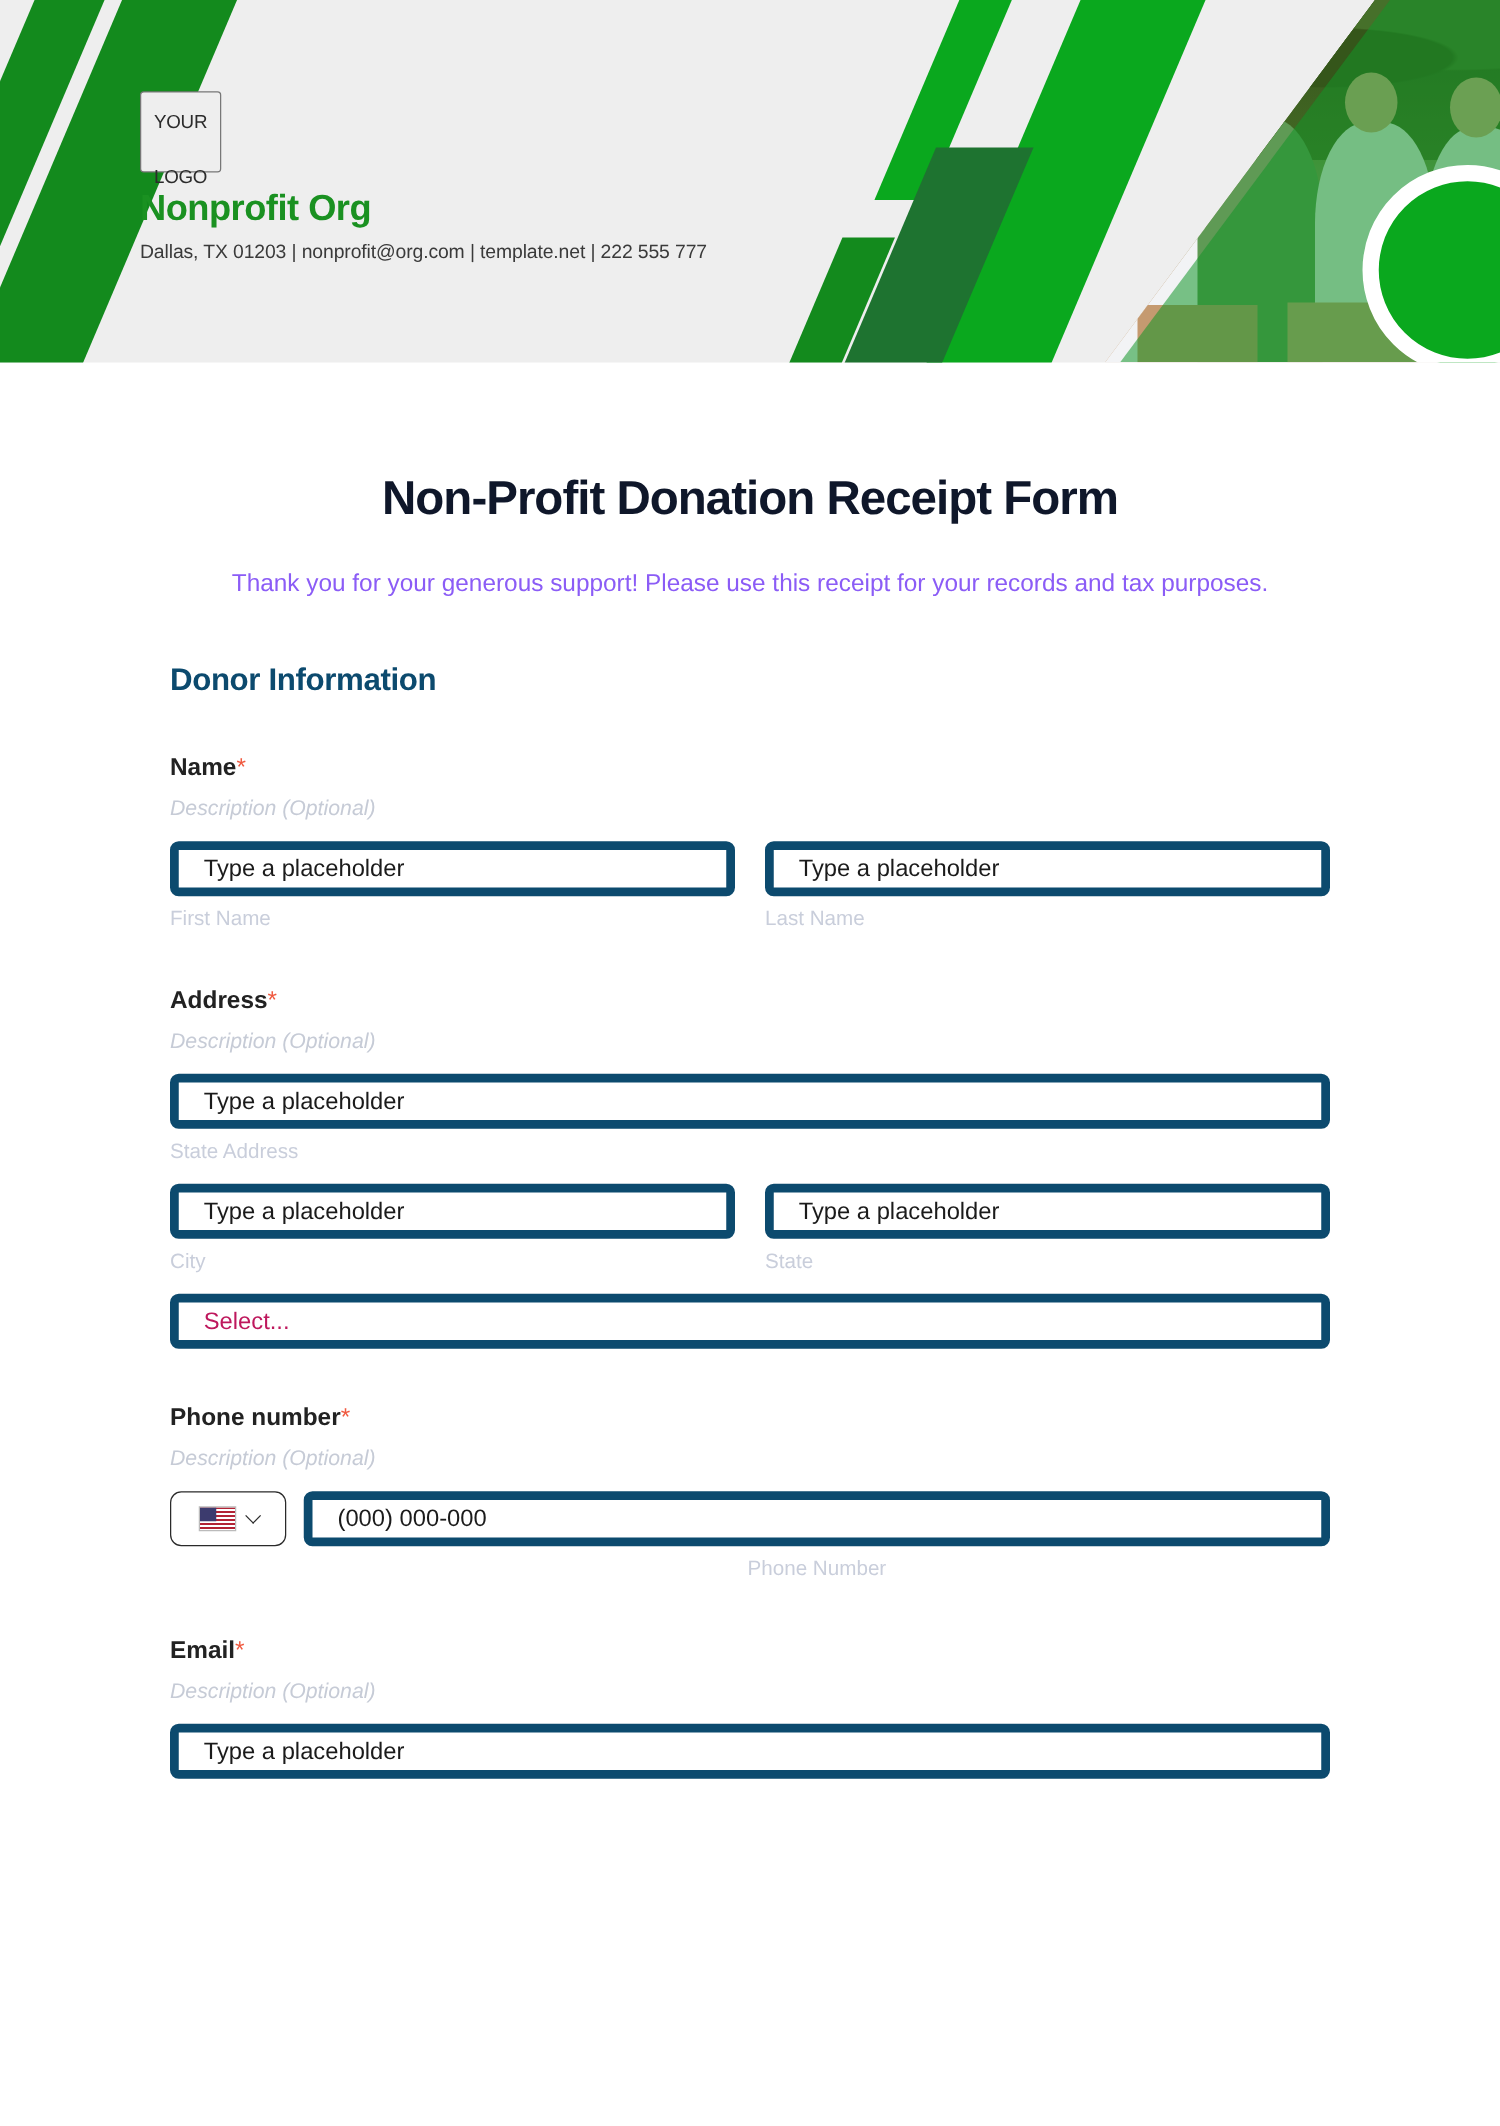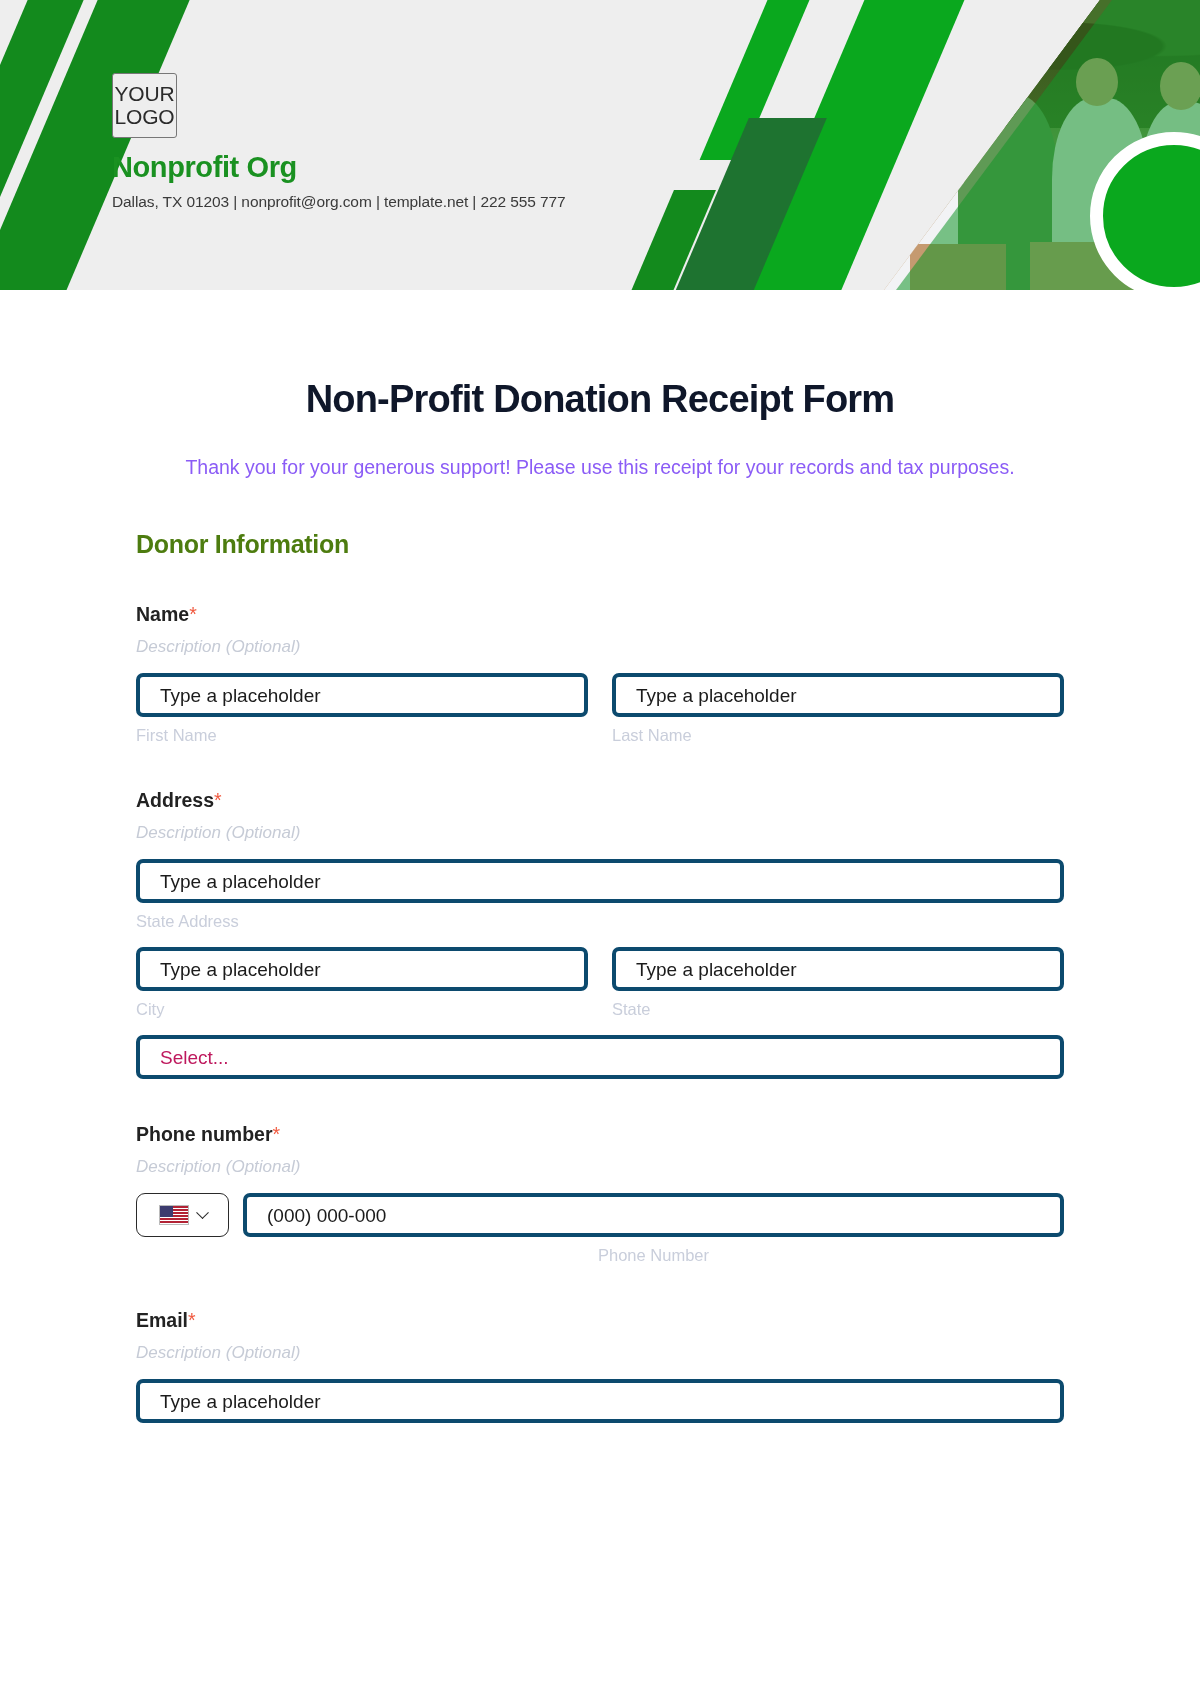--- a/index.html
+++ b/index.html
@@ -90,24 +90,25 @@
   .logo-box {
     width: 65px; height: 65px;
     border: 1px solid #777;
     border-radius: 3px;
     display: flex; flex-direction: column;
     align-items: center; justify-content: center;
     background: #eeeeee;
     line-height: 1.05;
   }
   .logo-box span {
-    font-size: 21px;
+    font-size: 15px;
     color: #2b2b2b;
     font-family: "Liberation Sans", sans-serif;
     letter-spacing: -0.2px;
+    margin-top: 28px;
   }
   .org-name {
     margin-top: 13px;
     font-size: 29px;
     font-weight: bold;
     color: #1a9121;
     letter-spacing: -0.4px;
   }
   .org-meta {
     margin-top: 9px;
@@ -134,21 +135,21 @@
     text-align: center;
     font-size: 19.5px;
     color: #8b5cf6;
     line-height: 1.85;
     padding: 0 12px;
   }
   .section-title {
     margin-top: 45px;
     font-size: 25px;
     font-weight: bold;
-    color: #4d7c0f;
+    color: #0c4a6e;
     letter-spacing: -0.3px;
   }
 
   .field { margin-top: 44px; }
   .field-label {
     font-size: 19.5px;
     font-weight: bold;
     color: #222;
   }
   .req { color: #f0593f; font-weight: normal; }
@@ -158,21 +159,21 @@
     font-style: italic;
     color: #c6cbd6;
   }
 
   .row { display: flex; gap: 24px; margin-top: 16px; }
   .col { flex: 1; min-width: 0; }
 
   .input {
     width: 100%;
     height: 44px;
-    border: 4px solid #0c4a6e;
+    border: 7px solid #0c4a6e;
     border-radius: 7px;
     background: #ffffff;
     padding: 0 20px;
     font-size: 19px;
     color: #1b1b1b;
     font-family: "Liberation Sans", sans-serif;
     display: flex;
     align-items: center;
     line-height: 1;
     overflow: hidden;

